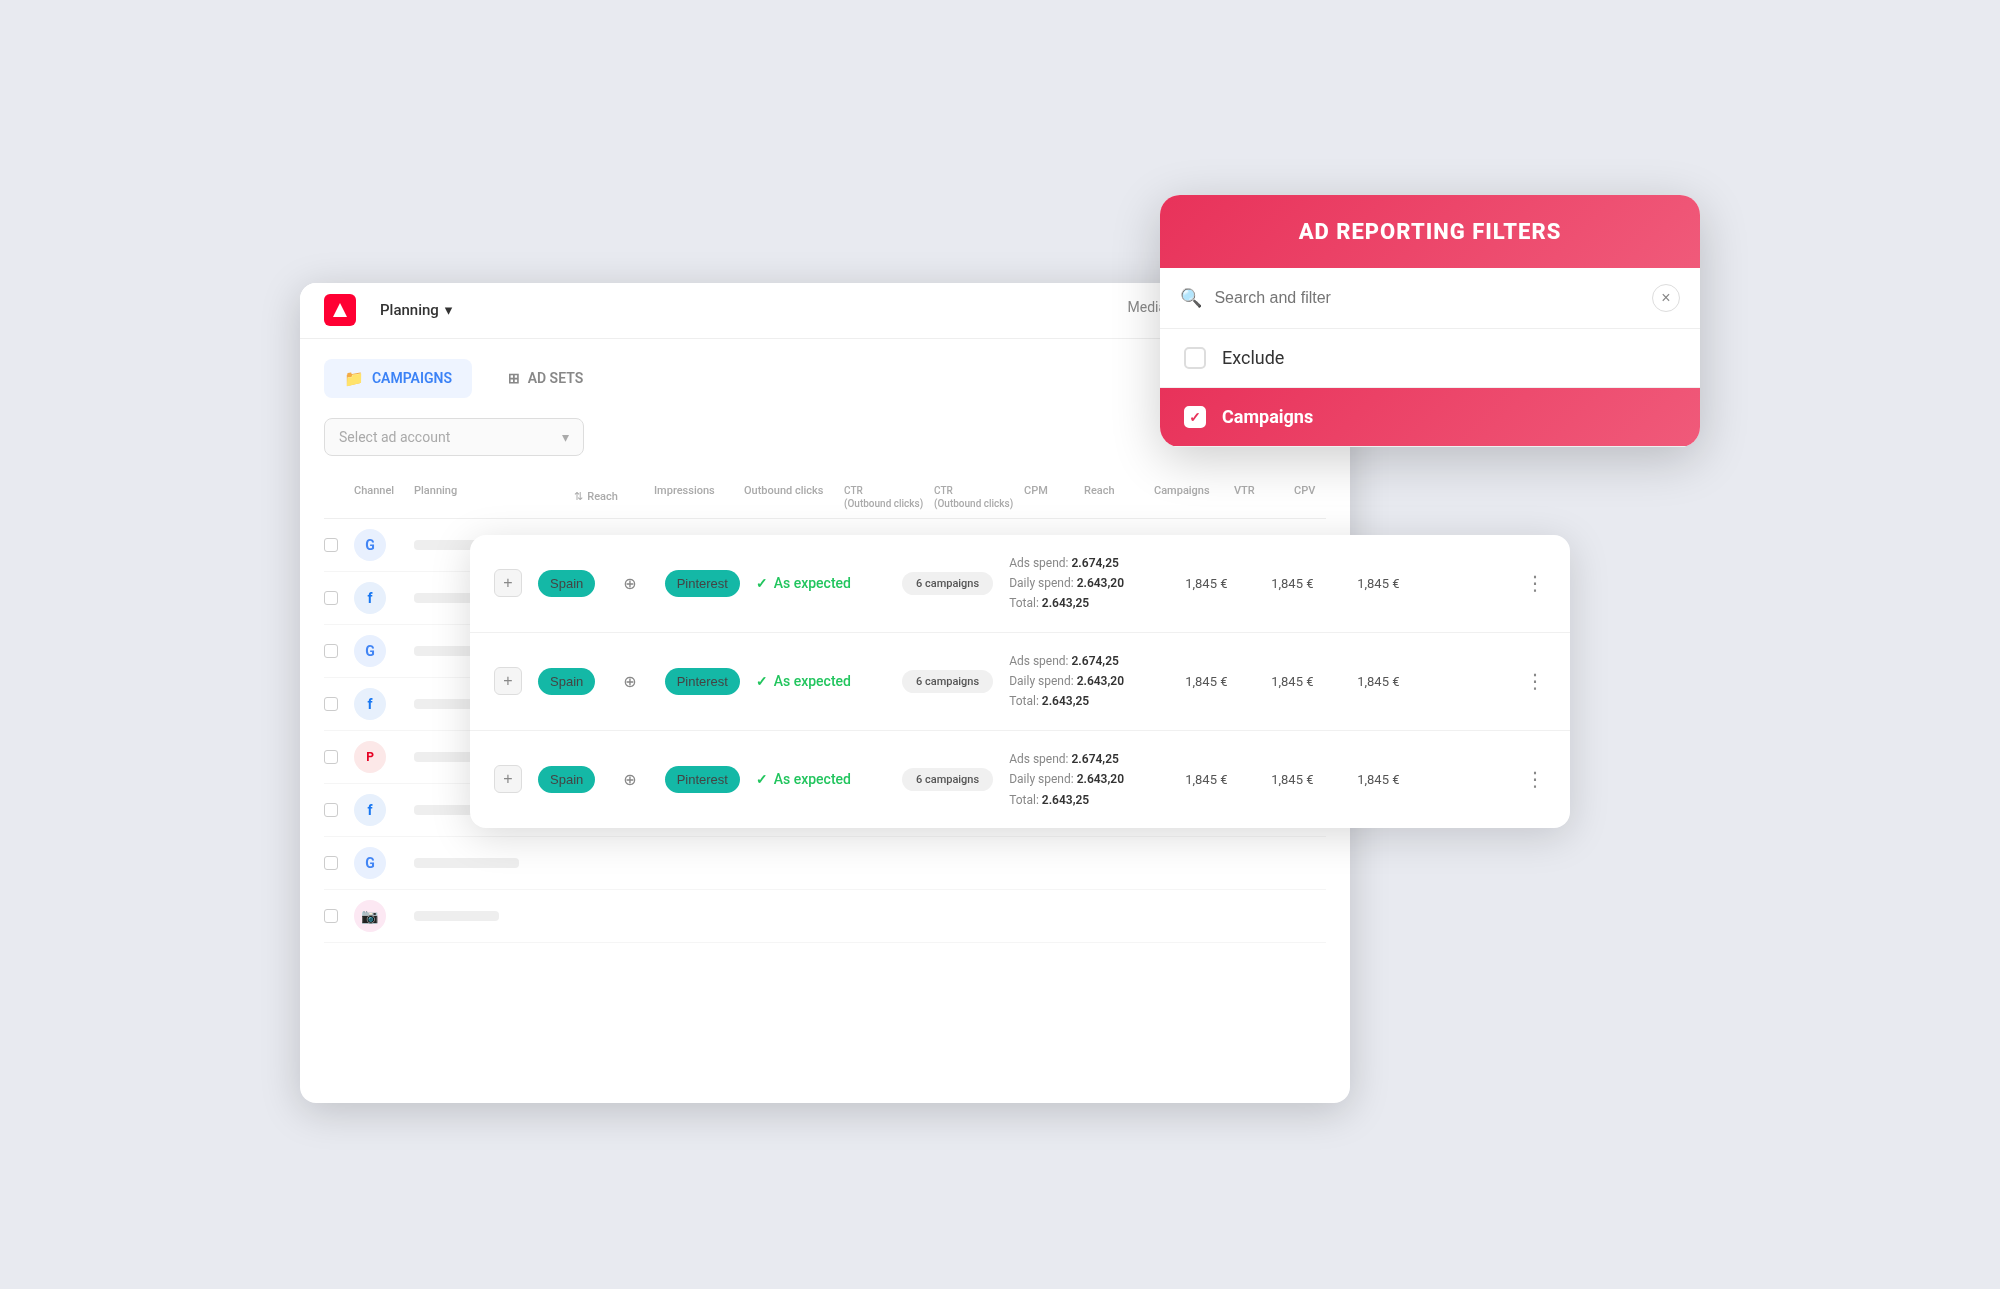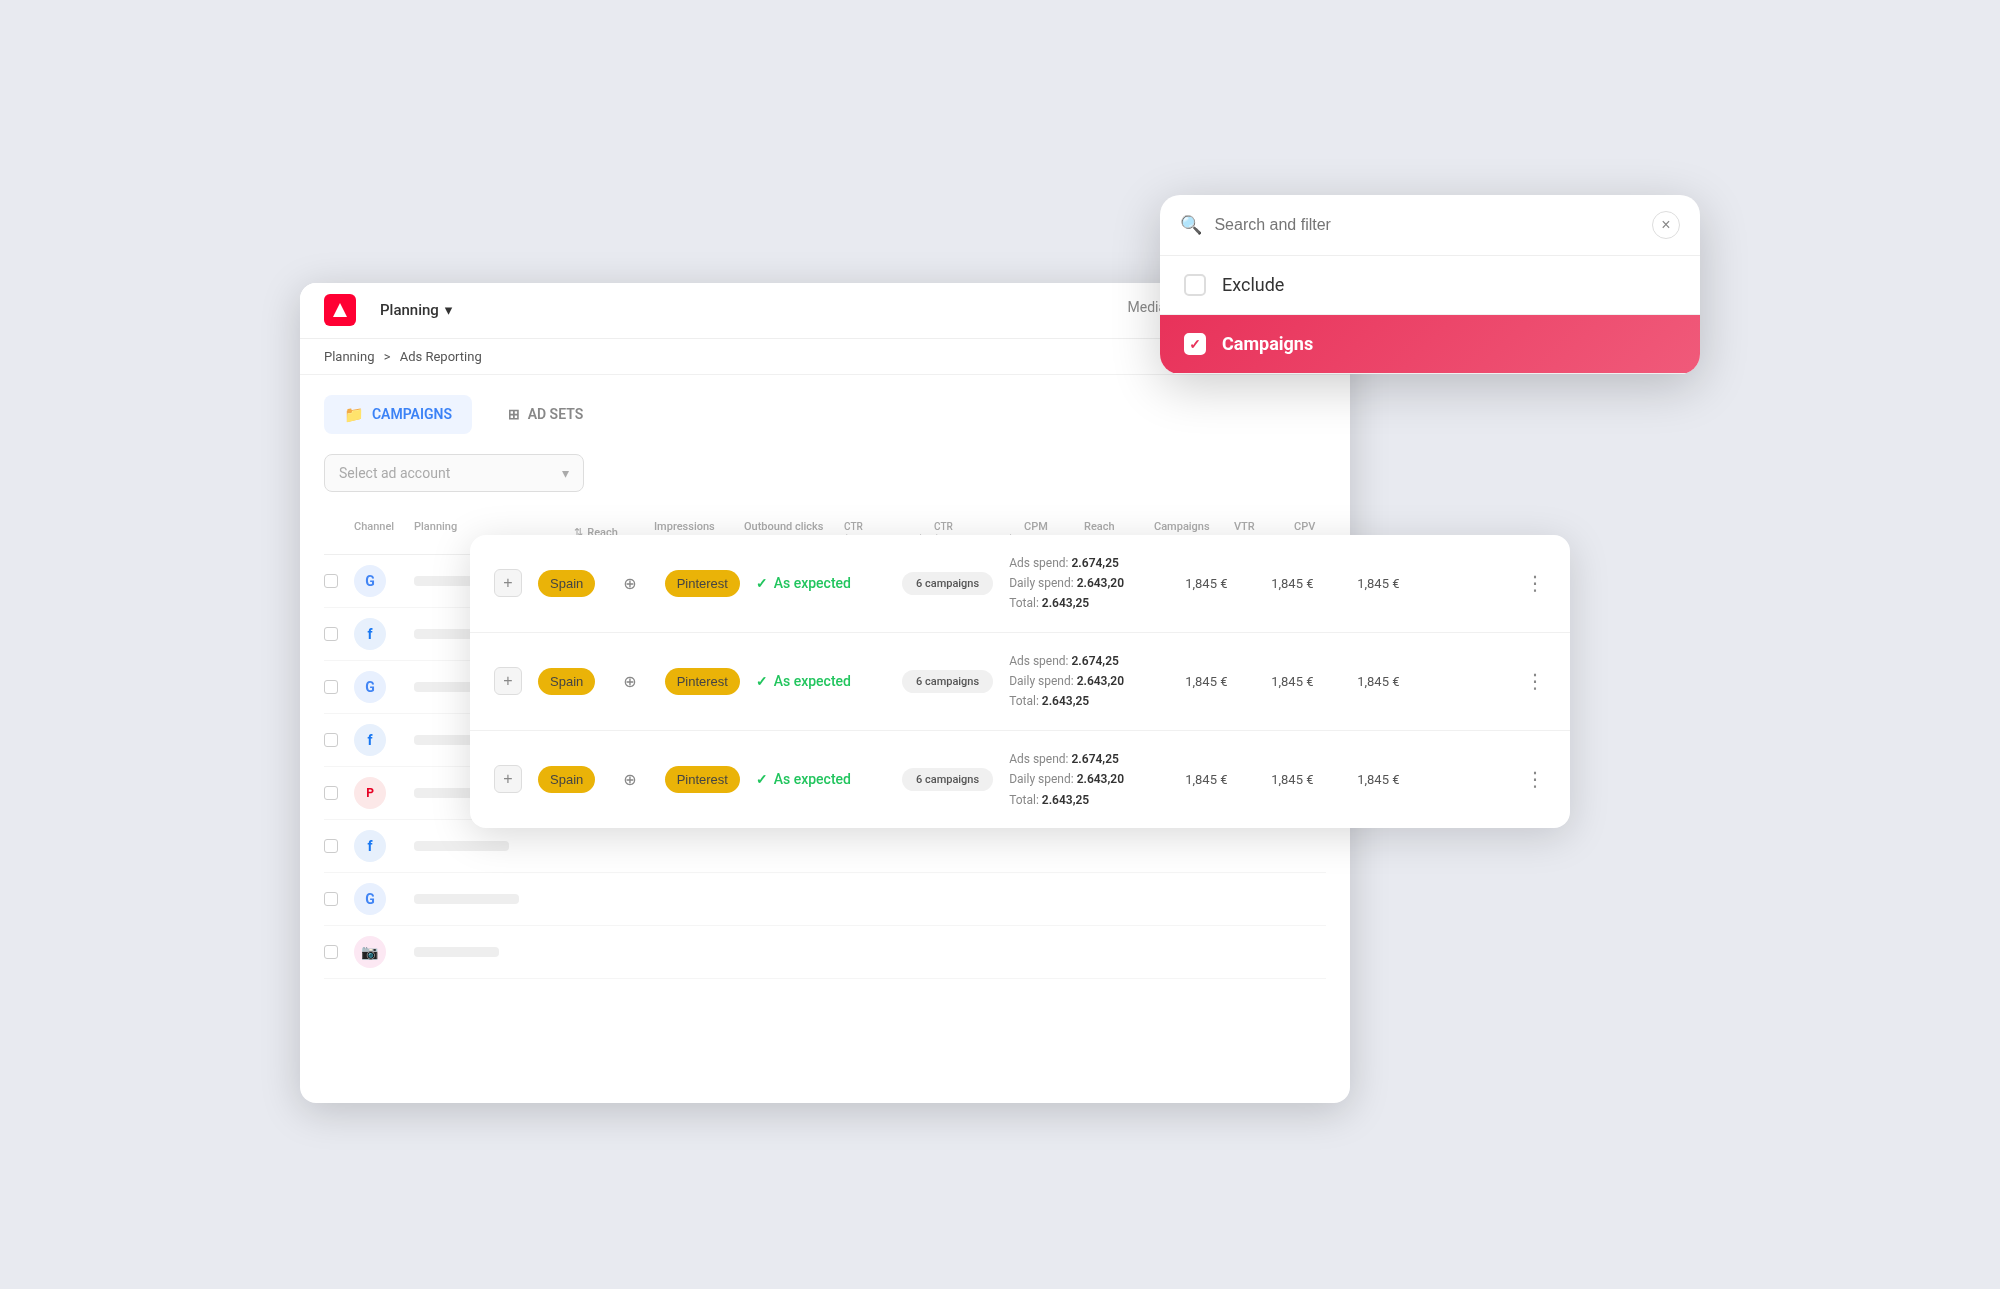--- a/index.html
+++ b/index.html
@@ -201,21 +201,21 @@
     .hover-row:last-child { border-bottom: none; }
 
     .tag-btn {
       display: flex;
       align-items: center;
       gap: 6px;
       padding: 6px 12px;
       border-radius: 20px;
       font-size: 13px;
       font-weight: 500;
-      background: #eab308;
+      background: #14b8a6;
       color: #444;
       cursor: pointer;
       border: none;
     }
     .tag-btn.plus {
       background: #f5f5f5;
       border: 1px solid #ddd;
       width: 28px;
       height: 28px;
       border-radius: 6px;
@@ -377,25 +377,20 @@
       <div class="nav-planning">
         <span>Planning</span>
         <span>▾</span>
       </div>
       <div class="nav-tabs">
         <div class="nav-tab">Media Plans</div>
         <div class="nav-tab active">Ads Reporting</div>
       </div>
     </div>
 
-    <div class="breadcrumb">
-      <span>Planning</span>
-      <span style="margin:0 6px;">&gt;</span>
-      <span>Ads Reporting</span>
-    </div>
 
     <div class="main-content">
 
       <div class="section-tabs">
         <div class="section-tab active">
           <span style="color:#3b82f6; font-size:16px;">📁</span>
           <span>CAMPAIGNS</span>
         </div>
         <div class="section-tab inactive">
           <span style="font-size:14px;">⊞</span>
@@ -688,20 +683,23 @@
         <span>Total:</span> <strong>2.643,25</strong>
       </div>
       <div class="amount-cell">1,845 €</div>
       <div class="amount-cell">1,845 €</div>
       <div class="amount-cell">1,845 €</div>
       <div class="three-dots">⋮</div>
     </div>
   </div>
 
   <div class="filter-panel">
+    <div class="filter-header">
+      <div class="filter-title">AD REPORTING FILTERS</div>
+    </div>
     <div class="filter-search-row">
       <span class="search-icon-wrap">🔍</span>
       <input class="filter-search-input" type="text" placeholder="Search and filter" style="">
       <button class="close-btn">×</button>
     </div>
 
     <div class="filter-option">
       <div class="filter-checkbox"></div>
       <span class="filter-label">Exclude</span>
     </div>

